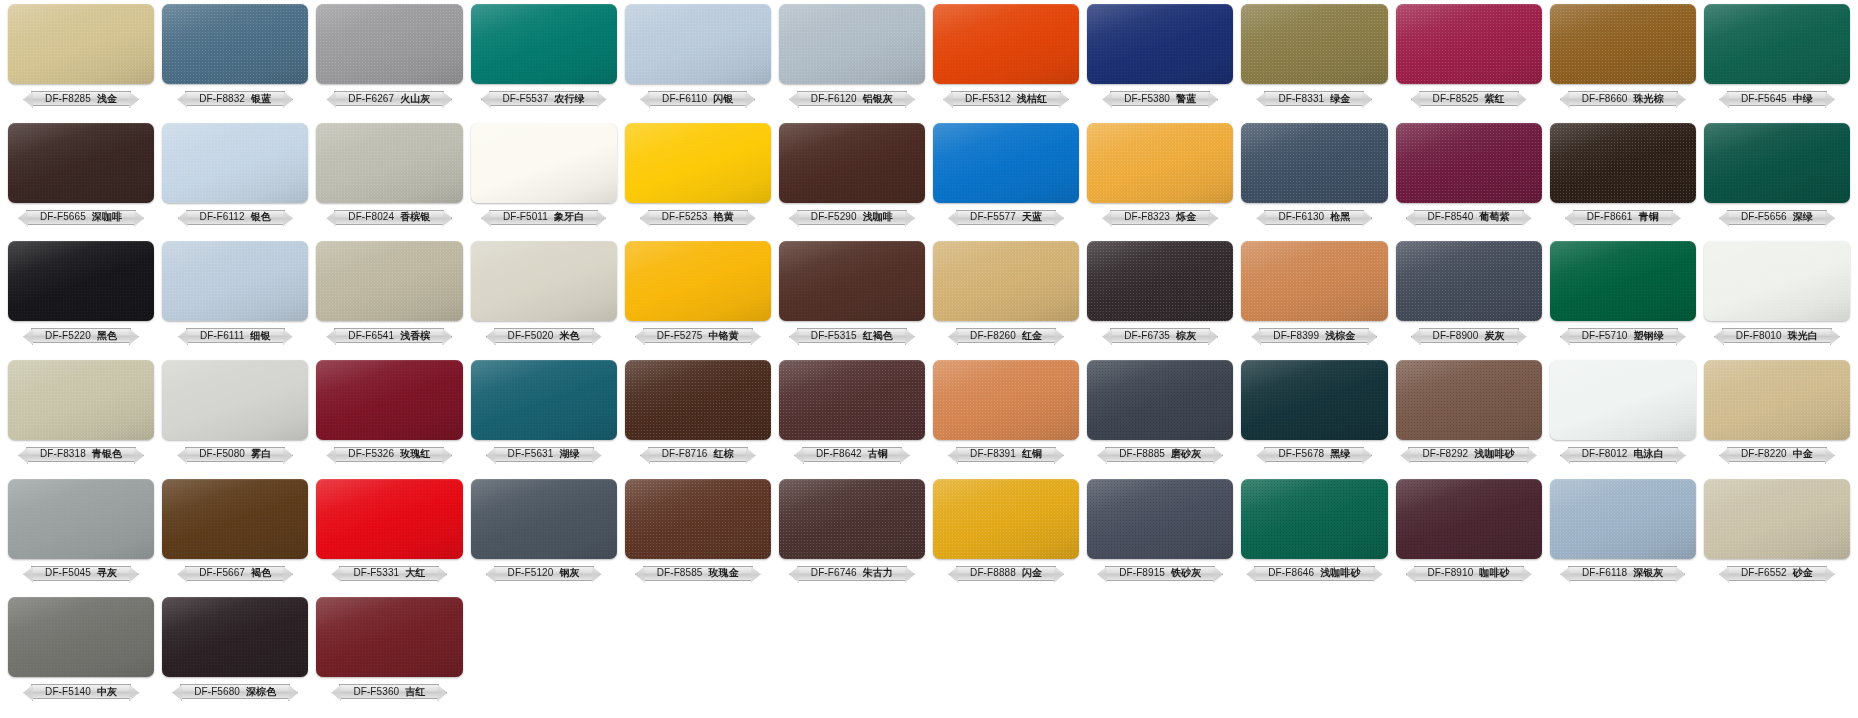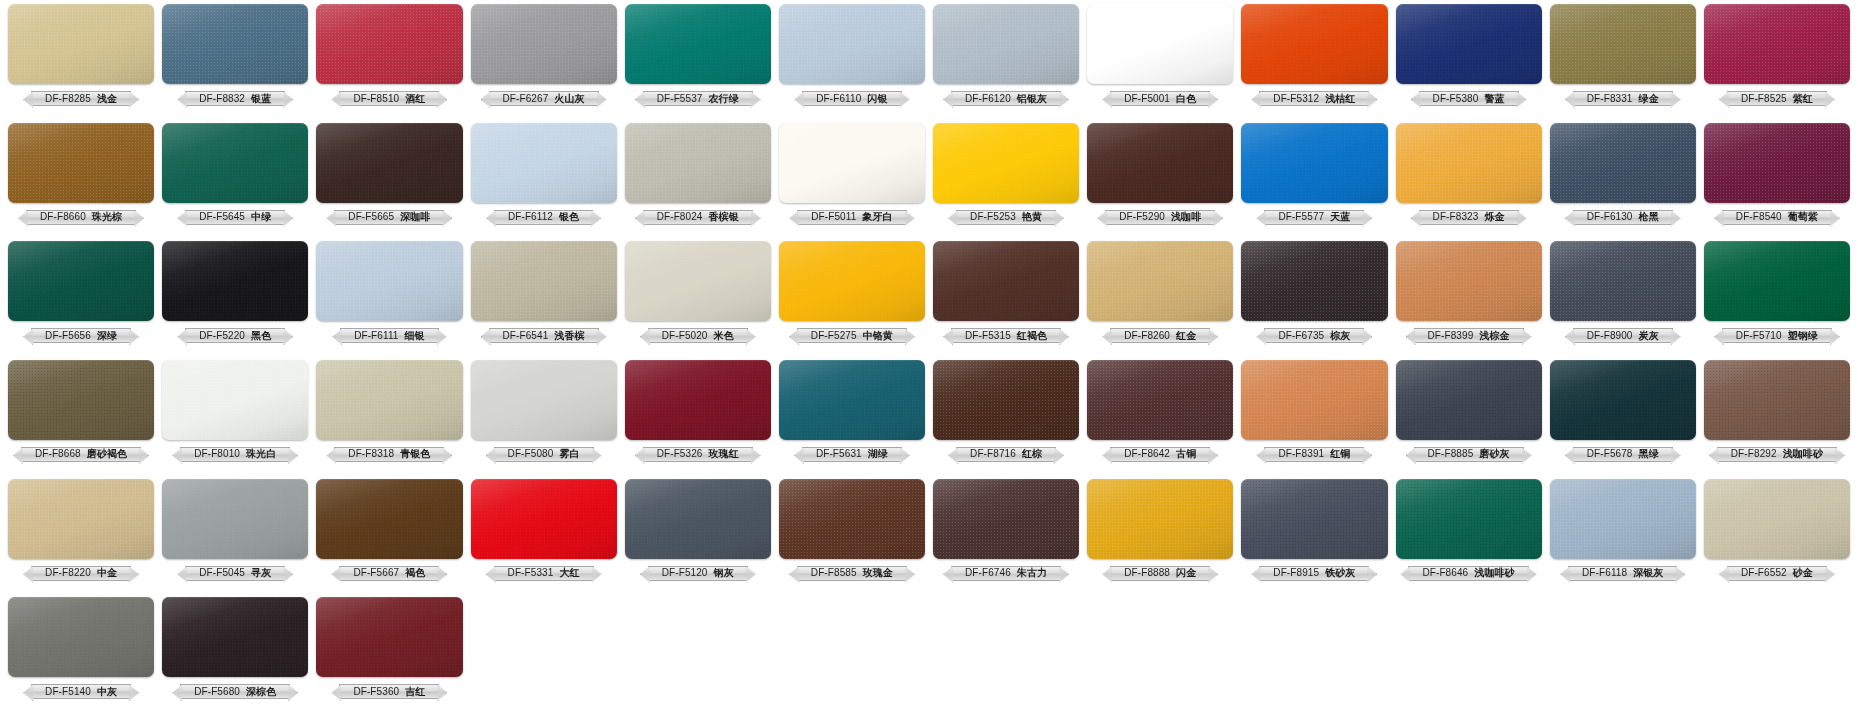--- a/index.html
+++ b/index.html
@@ -143,29 +143,20 @@
     <div class="swatch-cell">
       <div class="chip metallic" style="background: rgb(75, 110, 134);"></div>
       <div class="label-wrap">
         <span class="label">
           <span class="code">DF-F8832</span>
           <span class="cname">银蓝</span>
         </span>
       </div>
     </div>
     <div class="swatch-cell">
-      <div class="chip metallic" style="background: rgb(187, 47, 67);"></div>
-      <div class="label-wrap">
-        <span class="label">
-          <span class="code">DF-F8510</span>
-          <span class="cname">酒红</span>
-        </span>
-      </div>
-    </div>
-    <div class="swatch-cell">
       <div class="chip metallic" style="background: rgb(154, 154, 156);"></div>
       <div class="label-wrap">
         <span class="label">
           <span class="code">DF-F6267</span>
           <span class="cname">火山灰</span>
         </span>
       </div>
     </div>
     <div class="swatch-cell">
       <div class="chip plain" style="background: rgb(4, 122, 110);"></div>
@@ -188,29 +179,20 @@
     <div class="swatch-cell">
       <div class="chip metallic" style="background: rgb(176, 188, 198);"></div>
       <div class="label-wrap">
         <span class="label">
           <span class="code">DF-F6120</span>
           <span class="cname">铝银灰</span>
         </span>
       </div>
     </div>
     <div class="swatch-cell">
-      <div class="chip plain" style="background: rgb(254, 254, 254);"></div>
-      <div class="label-wrap">
-        <span class="label">
-          <span class="code">DF-F5001</span>
-          <span class="cname">白色</span>
-        </span>
-      </div>
-    </div>
-    <div class="swatch-cell">
       <div class="chip plain" style="background: rgb(226, 68, 8);"></div>
       <div class="label-wrap">
         <span class="label">
           <span class="code">DF-F5312</span>
           <span class="cname">浅桔红</span>
         </span>
       </div>
     </div>
     <div class="swatch-cell">
       <div class="chip plain" style="background: rgb(27, 47, 114);"></div>
@@ -341,20 +323,29 @@
     <div class="swatch-cell">
       <div class="chip metallic" style="background: rgb(109, 27, 62);"></div>
       <div class="label-wrap">
         <span class="label">
           <span class="code">DF-F8540</span>
           <span class="cname">葡萄紫</span>
         </span>
       </div>
     </div>
     <div class="swatch-cell">
+      <div class="chip metallic" style="background: rgb(45, 32, 25);"></div>
+      <div class="label-wrap">
+        <span class="label">
+          <span class="code">DF-F8661</span>
+          <span class="cname">青铜</span>
+        </span>
+      </div>
+    </div>
+    <div class="swatch-cell">
       <div class="chip plain" style="background: rgb(11, 82, 68);"></div>
       <div class="label-wrap">
         <span class="label">
           <span class="code">DF-F5656</span>
           <span class="cname">深绿</span>
         </span>
       </div>
     </div>
     <div class="swatch-cell">
       <div class="chip plain" style="background: rgb(23, 23, 27);"></div>
@@ -449,29 +440,20 @@
     <div class="swatch-cell">
       <div class="chip plain" style="background: rgb(0, 96, 62);"></div>
       <div class="label-wrap">
         <span class="label">
           <span class="code">DF-F5710</span>
           <span class="cname">塑钢绿</span>
         </span>
       </div>
     </div>
     <div class="swatch-cell">
-      <div class="chip frost" style="background: rgb(108, 96, 68);"></div>
-      <div class="label-wrap">
-        <span class="label">
-          <span class="code">DF-F8668</span>
-          <span class="cname">磨砂褐色</span>
-        </span>
-      </div>
-    </div>
-    <div class="swatch-cell">
       <div class="chip metallic" style="background: rgb(239, 241, 236);"></div>
       <div class="label-wrap">
         <span class="label">
           <span class="code">DF-F8010</span>
           <span class="cname">珠光白</span>
         </span>
       </div>
     </div>
     <div class="swatch-cell">
       <div class="chip metallic" style="background: rgb(200, 196, 169);"></div>
@@ -557,20 +539,29 @@
     <div class="swatch-cell">
       <div class="chip frost" style="background: rgb(122, 91, 76);"></div>
       <div class="label-wrap">
         <span class="label">
           <span class="code">DF-F8292</span>
           <span class="cname">浅咖啡砂</span>
         </span>
       </div>
     </div>
     <div class="swatch-cell">
+      <div class="chip metallic" style="background: rgb(239, 243, 242);"></div>
+      <div class="label-wrap">
+        <span class="label">
+          <span class="code">DF-F8012</span>
+          <span class="cname">电泳白</span>
+        </span>
+      </div>
+    </div>
+    <div class="swatch-cell">
       <div class="chip metallic" style="background: rgb(207, 187, 142);"></div>
       <div class="label-wrap">
         <span class="label">
           <span class="code">DF-F8220</span>
           <span class="cname">中金</span>
         </span>
       </div>
     </div>
     <div class="swatch-cell">
       <div class="chip plain" style="background: rgb(154, 160, 160);"></div>
@@ -647,20 +638,29 @@
     <div class="swatch-cell">
       <div class="chip frost" style="background: rgb(12, 102, 80);"></div>
       <div class="label-wrap">
         <span class="label">
           <span class="code">DF-F8646</span>
           <span class="cname">浅咖啡砂</span>
         </span>
       </div>
     </div>
     <div class="swatch-cell">
+      <div class="chip frost" style="background: rgb(76, 40, 51);"></div>
+      <div class="label-wrap">
+        <span class="label">
+          <span class="code">DF-F8910</span>
+          <span class="cname">咖啡砂</span>
+        </span>
+      </div>
+    </div>
+    <div class="swatch-cell">
       <div class="chip metallic" style="background: rgb(158, 179, 199);"></div>
       <div class="label-wrap">
         <span class="label">
           <span class="code">DF-F6118</span>
           <span class="cname">深银灰</span>
         </span>
       </div>
     </div>
     <div class="swatch-cell">
       <div class="chip metallic" style="background: rgb(202, 194, 169);"></div>

